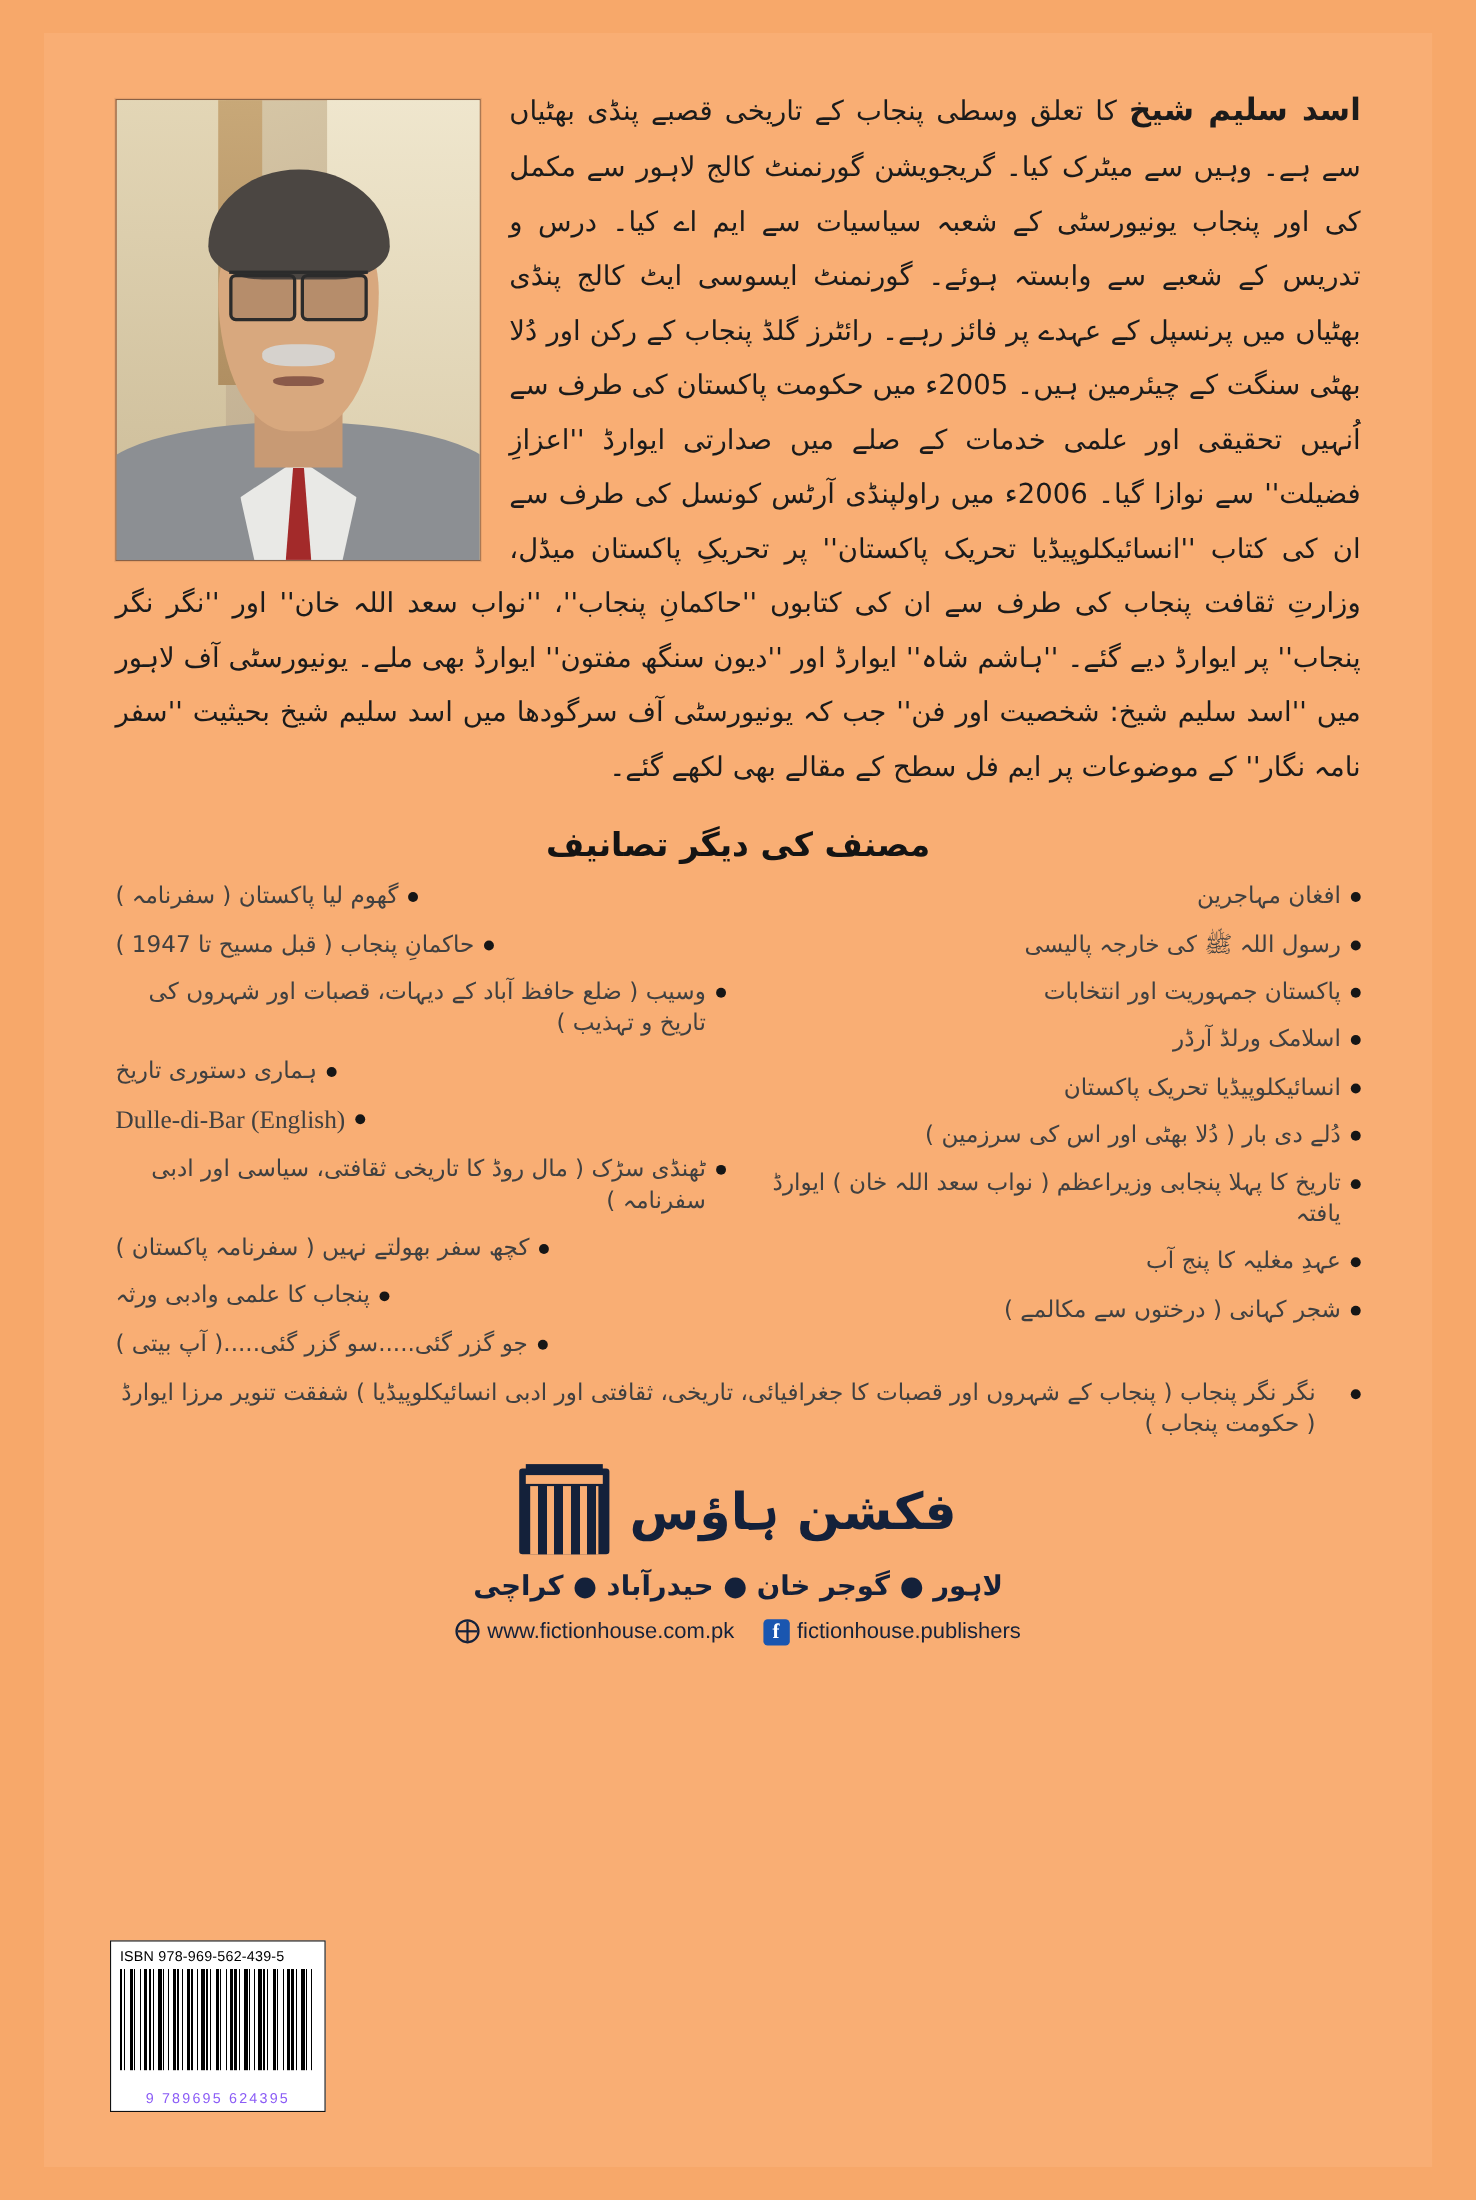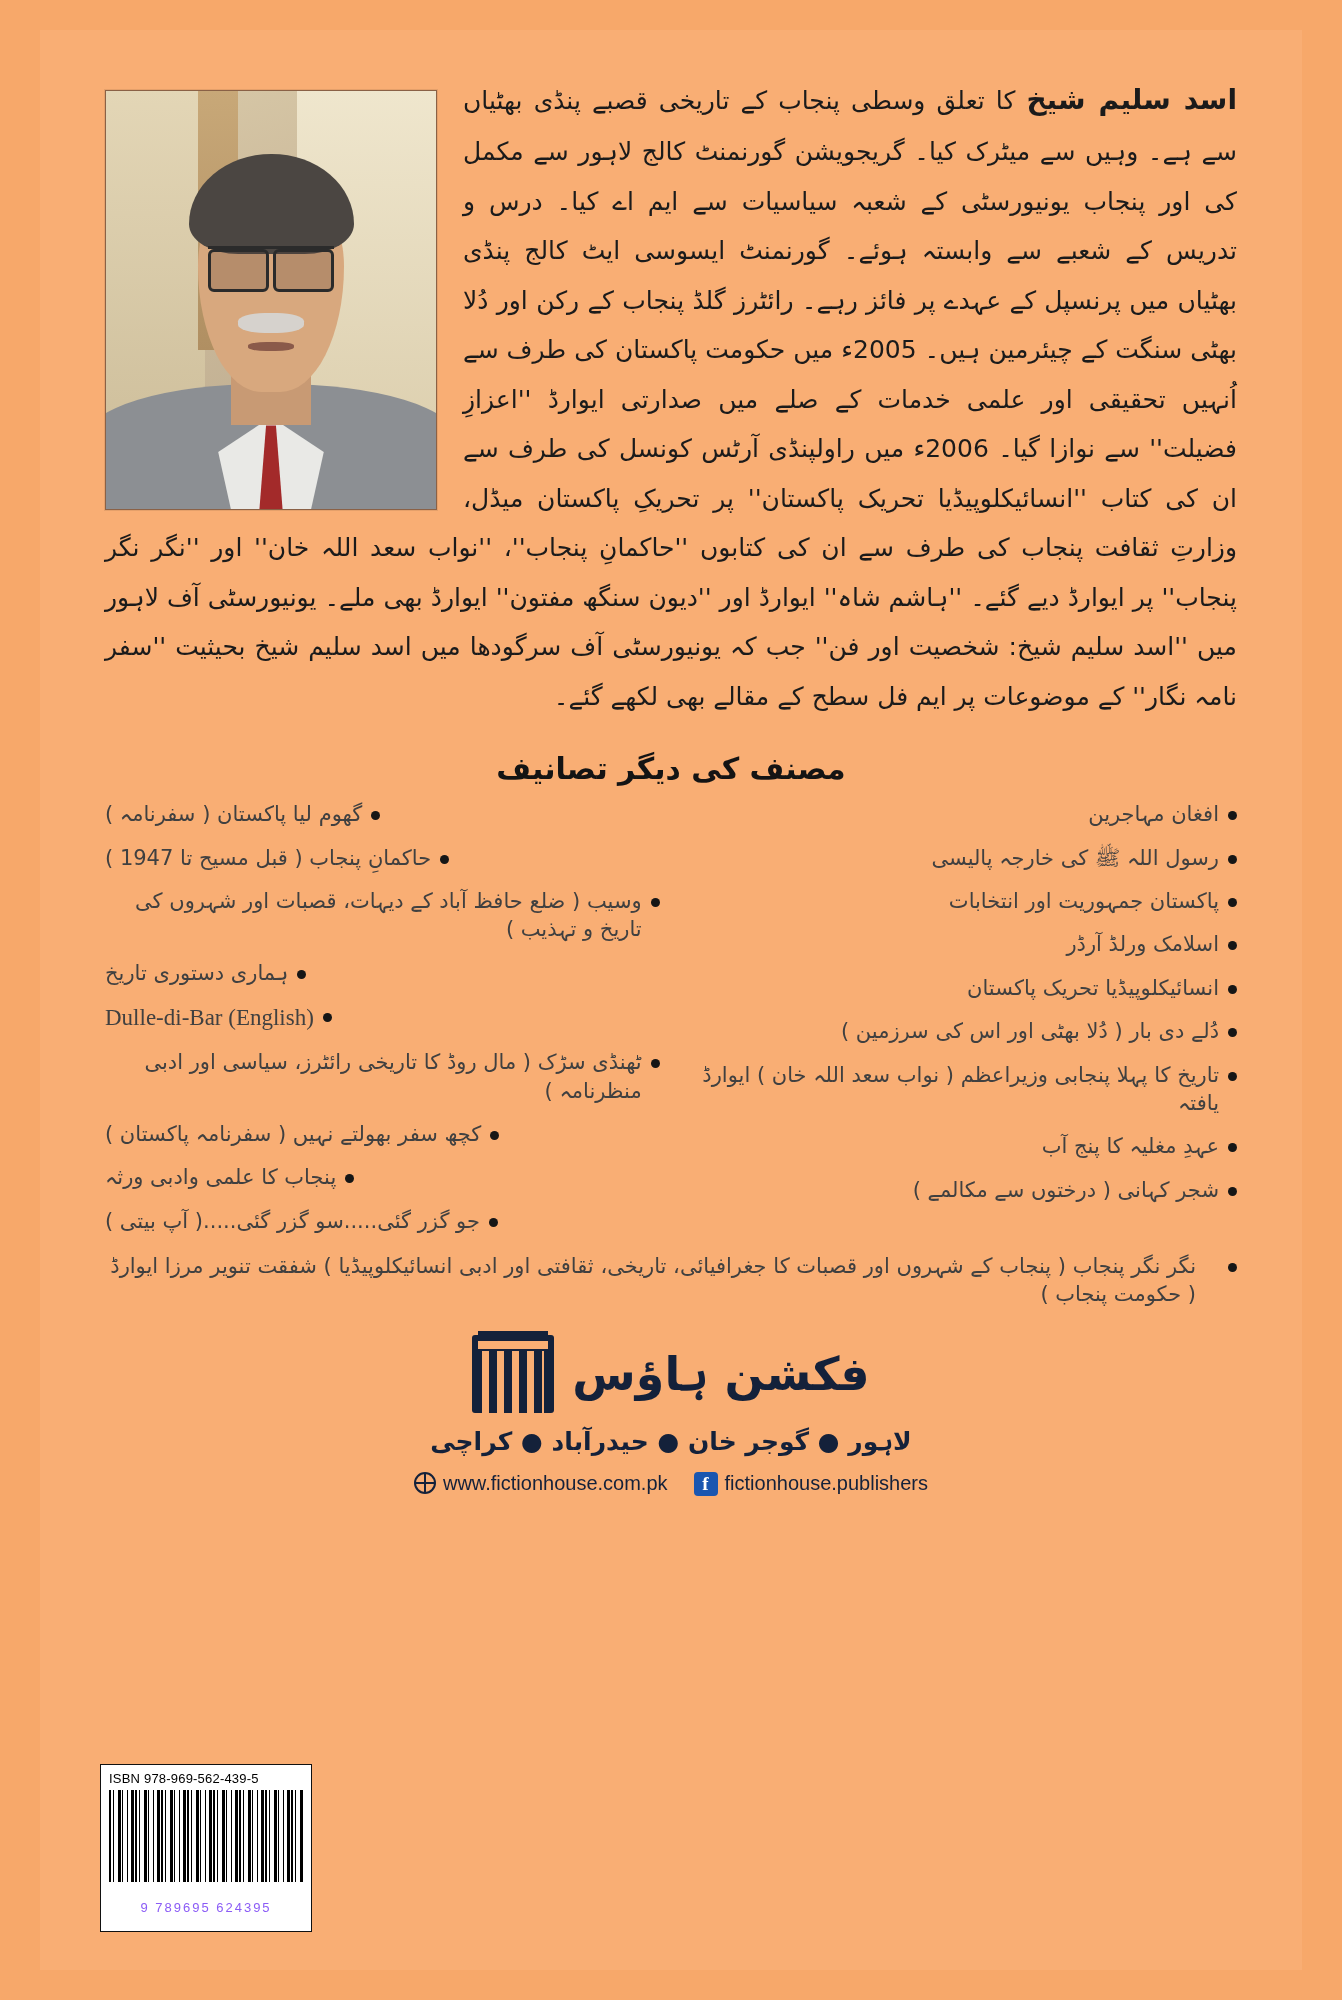--- a/index.html
+++ b/index.html
@@ -249,25 +249,25 @@
   .globe-icon:after {
     content: ""; position: absolute; top: 50%; left: 0; width: 100%; height: 0;
     border-top: 2px solid #14213a; transform: translateY(-50%);
   }
   .contact-text { font-family: "Liberation Sans", sans-serif; font-size: 20px; }
 
   
   .isbn-box {
     position: absolute;
     left: 100px;
-    bottom: 68px;
-    width: 212px;
+    bottom: 80px;
+    width: 196px;
     background: #ffffff;
     border: 1px solid #111;
-    padding: 6px 8px 16px;
+    padding: 6px 8px 4px;
     box-sizing: border-box;
     direction: ltr;
     z-index: 5;
   }
   .isbn-text {
     font-family: "Liberation Sans", sans-serif;
     font-size: 13px;
     color: #000;
     letter-spacing: .2px;
     margin-bottom: 4px;
@@ -378,21 +378,21 @@
         <div class="book-item">
           <span class="bullet"></span>
           <span class="book-title">ہماری دستوری تاریخ</span>
         </div>
         <div class="book-item">
           <span class="bullet"></span>
           <span class="book-title ltr">Dulle-di-Bar (English)</span>
         </div>
         <div class="book-item">
           <span class="bullet"></span>
-          <span class="book-title">ٹھنڈی سڑک ( مال روڈ کا تاریخی رائٹرز، سیاسی اور ادبی منظرنامہ )</span>
+          <span class="book-title">ٹھنڈی سڑک ( مال روڈ کا تاریخی ثقافتی، سیاسی اور ادبی سفرنامہ )</span>
         </div>
         <div class="book-item">
           <span class="bullet"></span>
           <span class="book-title">کچھ سفر بھولتے نہیں ( سفرنامہ پاکستان )</span>
         </div>
         <div class="book-item">
           <span class="bullet"></span>
           <span class="book-title">پنجاب کا علمی وادبی ورثہ</span>
         </div>
         <div class="book-item">

